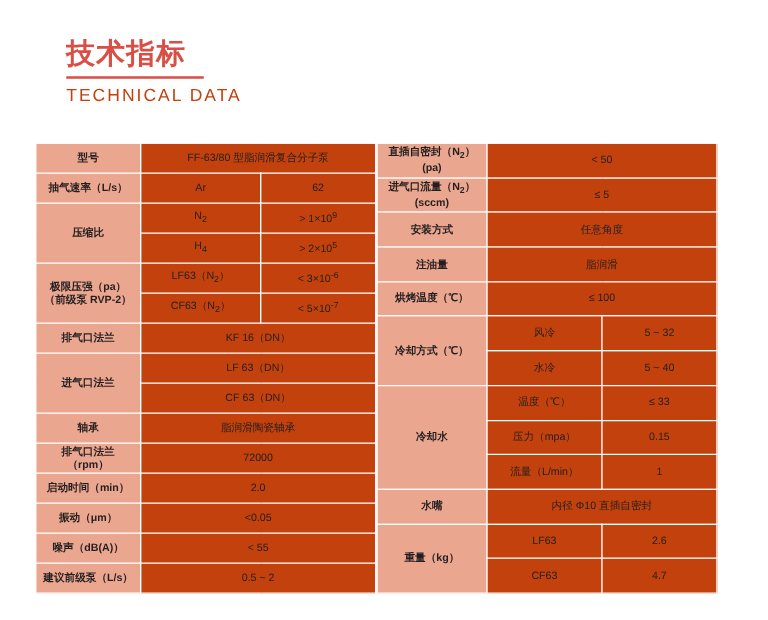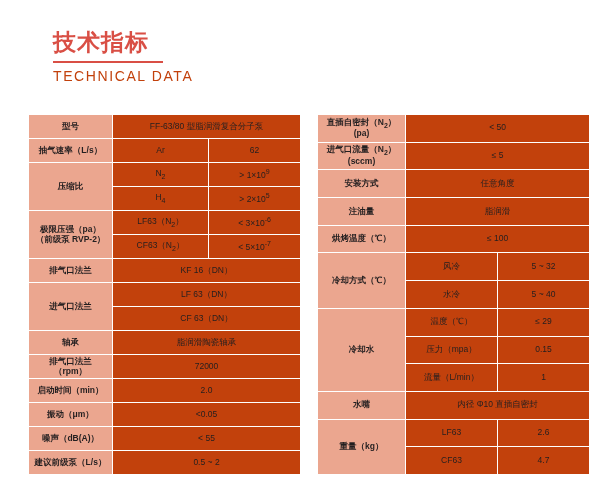--- a/index.html
+++ b/index.html
@@ -24,21 +24,20 @@
   }
   .title-en{
     font-size:14px;color:#c2410c;letter-spacing:1.6px;
   }
 
   
   .tables{
     position:absolute;left:28px;top:114px;
     width:560px;
     display:flex;
-    gap:16px;
   }
   table{
     border-collapse:collapse;
     table-layout:fixed;
     font-size:8.5px;
   }
   .tbl-left{width:272px;}
   .tbl-right{width:272px;}
   td{
     border:1px solid #ffffff;
@@ -181,21 +180,21 @@
           <td class="val">风冷</td>
           <td class="val">5 ~ 32</td>
         </tr>
         <tr>
           <td class="val">水冷</td>
           <td class="val">5 ~ 40</td>
         </tr>
         <tr>
           <td class="lbl" rowspan="3">冷却水</td>
           <td class="val">温度（℃）</td>
-          <td class="val">≤ 29</td>
+          <td class="val">≤ 33</td>
         </tr>
         <tr>
           <td class="val">压力（mpa）</td>
           <td class="val">0.15</td>
         </tr>
         <tr>
           <td class="val">流量（L/min）</td>
           <td class="val">1</td>
         </tr>
         <tr>

